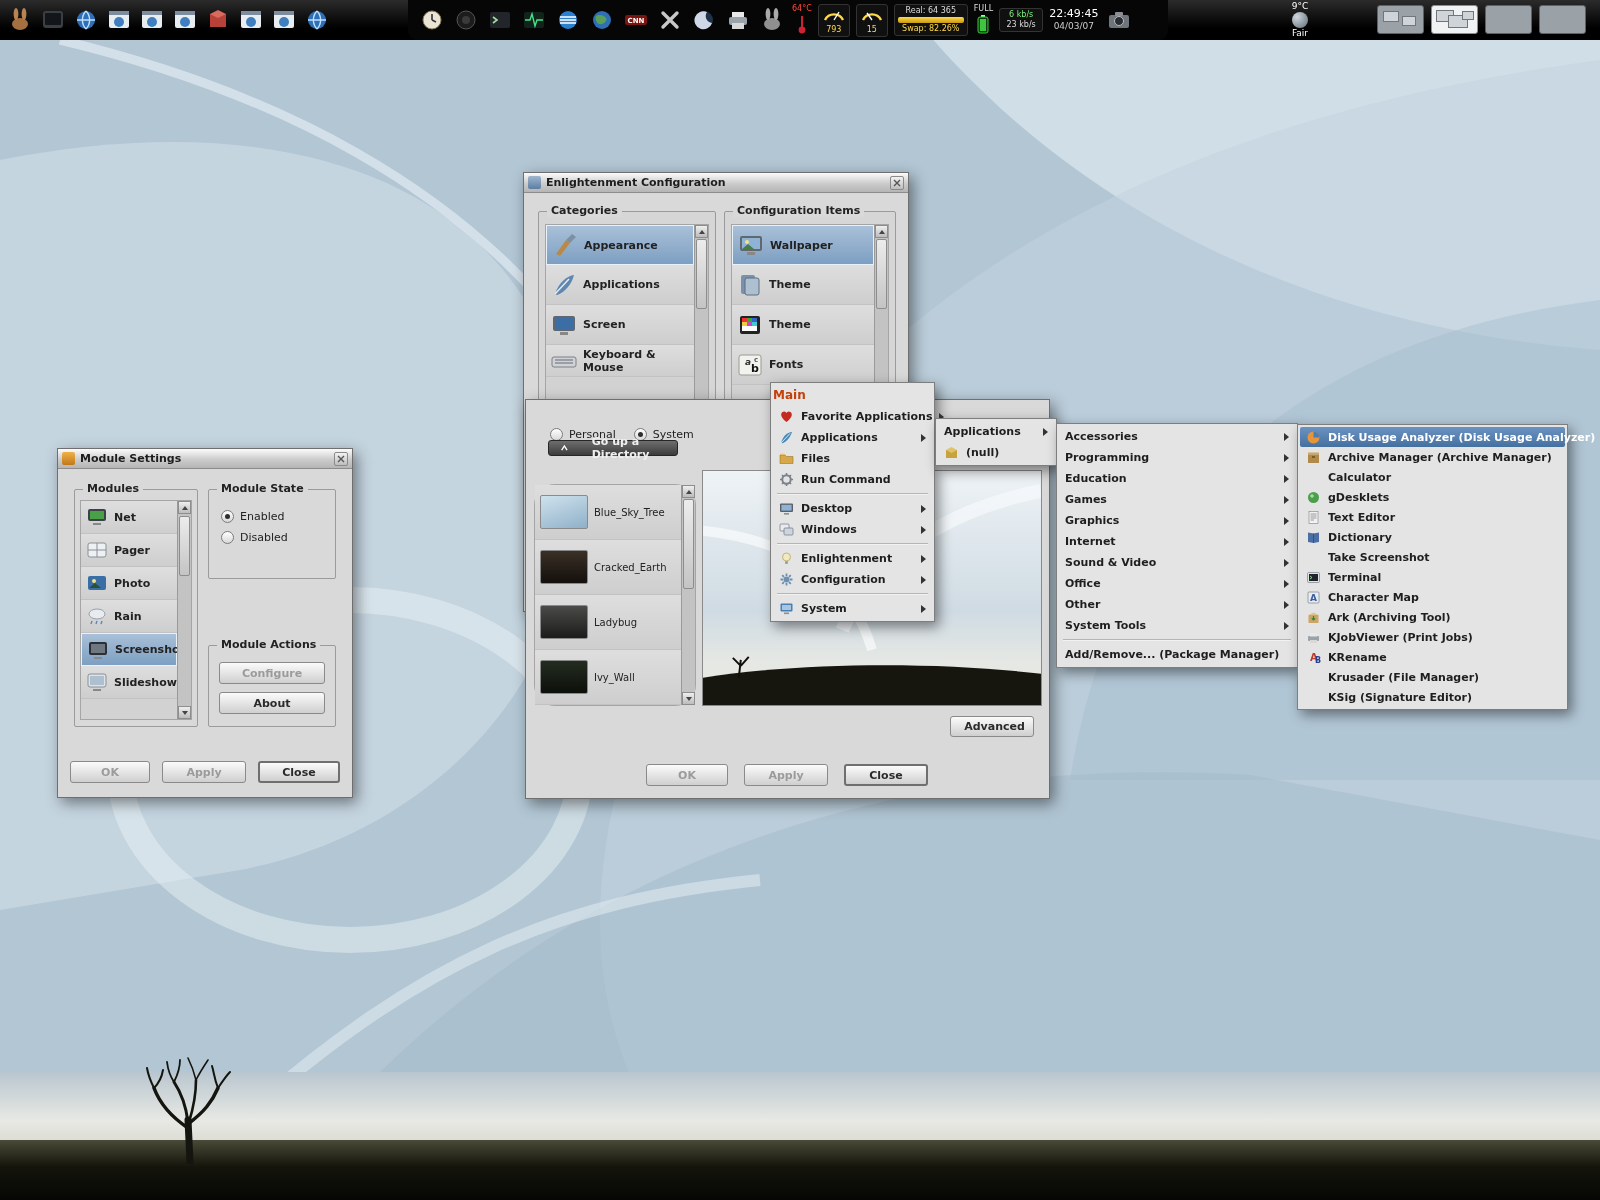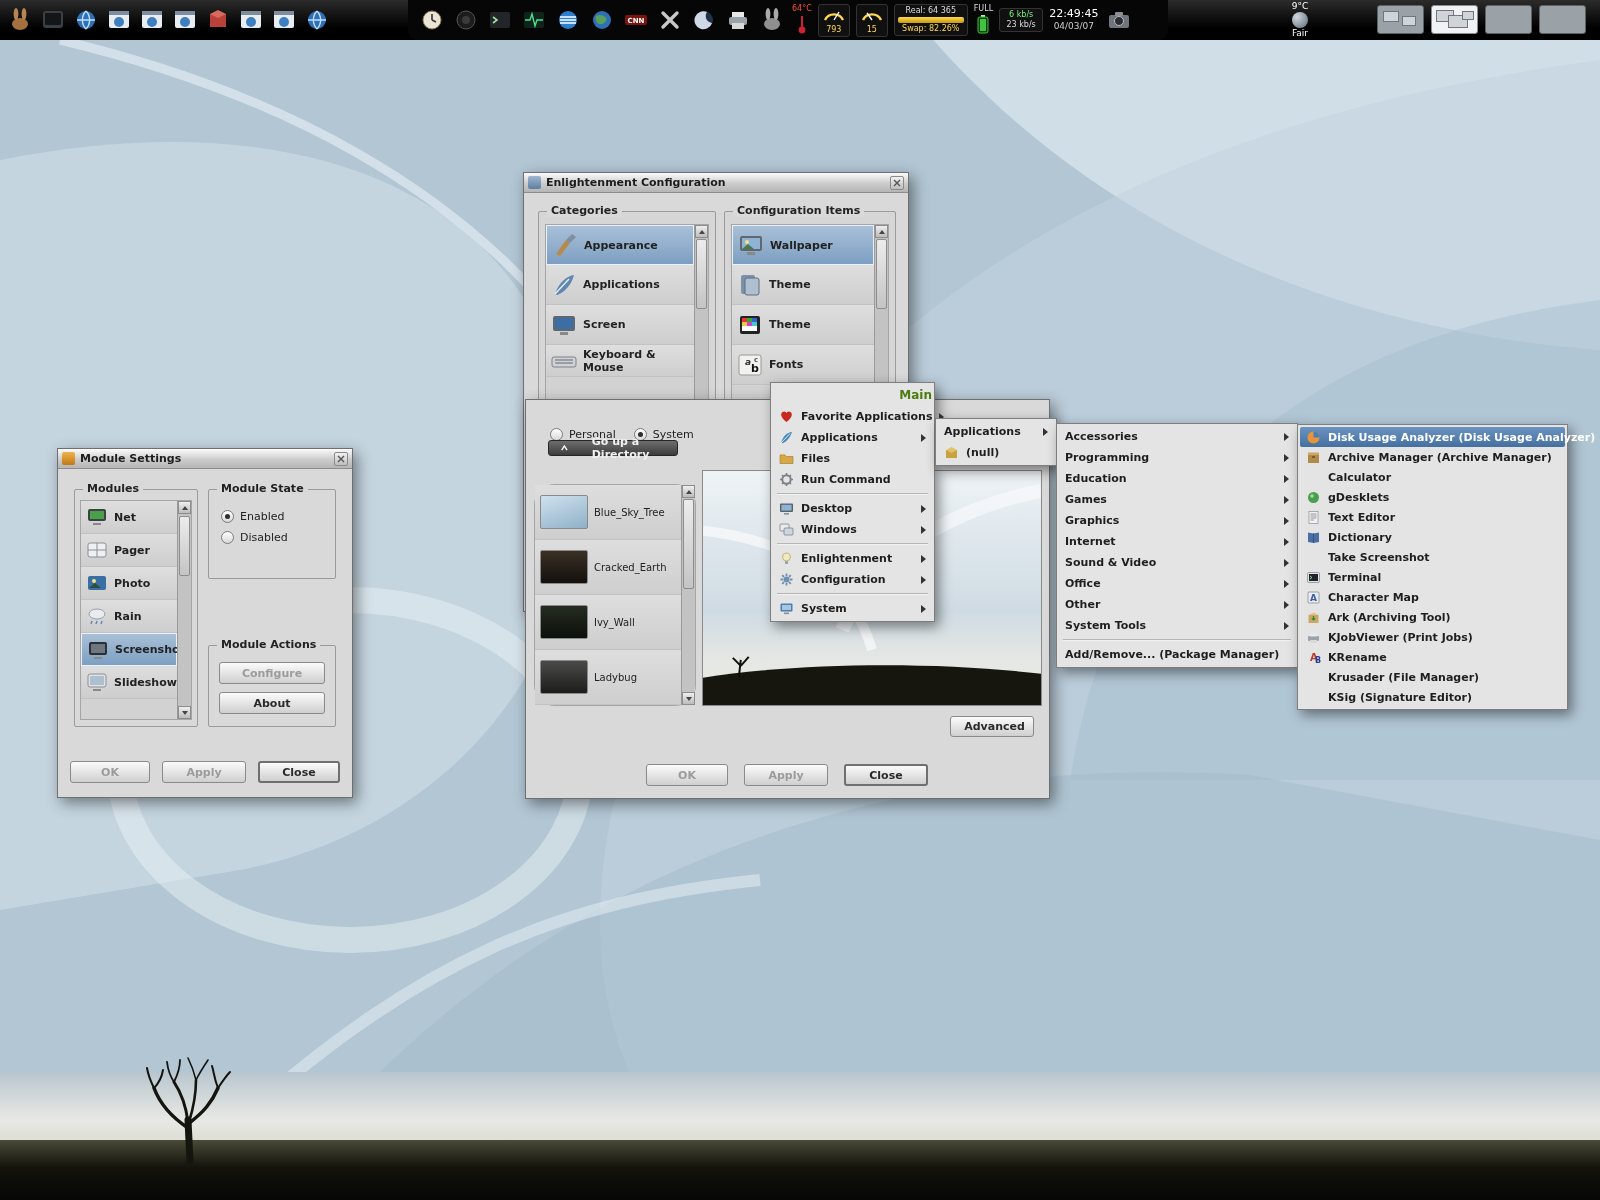--- a/index.html
+++ b/index.html
@@ -78,21 +78,21 @@
   .radio { width:13px; height:13px; border-radius:50%; border:1px solid #7b7b7b;
     background:linear-gradient(#ffffff,#d8d8d8); position:relative; flex:0 0 auto; }
   .radio.on::after { content:""; position:absolute; inset:3px; border-radius:50%; background:#2e2e2e; }
   .checkbox { width:13px; height:13px; border:1px solid #7b7b7b; border-radius:2px;
     background:linear-gradient(#ffffff,#d8d8d8); flex:0 0 auto; }
   .ctrl-label { font-size:11px; color:#222; }
 
   
   .menu { position:absolute; background:#e4e4e4; border:1px solid #7e7e7e; padding:2px;
     box-shadow:4px 5px 12px rgba(0,0,0,.45); }
-  .menu-title { text-align:right; font-size:12px; font-weight:bold; color:#4d7c0f; padding:3px 0 4px; }
+  .menu-title { text-align:left; font-size:12px; font-weight:bold; color:#c2410c; padding:3px 0 4px; }
   .mi { display:flex; align-items:center; gap:7px; height:21px; padding:0 6px;
     font-size:11px; font-weight:bold; color:#1e1e1e; border-radius:2px; white-space:nowrap; }
   .mi.sel { background:linear-gradient(#6b93c2,#44709f); color:#fff; }
   .mi .micon { width:15px; height:15px; border-radius:3px; flex:0 0 auto; }
   .mi .spacer-icon { width:15px; flex:0 0 auto; }
   .mi .arr { margin-left:auto; width:0; height:0; border-top:4px solid transparent;
     border-bottom:4px solid transparent; border-left:5px solid #333; }
   .msep { height:2px; margin:3px 4px; border-top:1px solid #b5b5b5; border-bottom:1px solid #f2f2f2; }
 
   .thumbw { width:48px; height:34px; border:1px solid #8a8a8a; border-radius:2px; flex:0 0 auto; }
@@ -595,26 +595,26 @@
     <div class="rows">
       <div class="lrow" style="height:55px; font-weight:normal;">
         <div class="thumbw" style="background:linear-gradient(160deg,#cfe2ee,#8fb0c8)"></div>
         <span style="font-size:10px">Blue_Sky_Tree</span>
       </div>
       <div class="lrow" style="height:55px; font-weight:normal;">
         <div class="thumbw" style="background:linear-gradient(#3a3026,#14100c); position:relative;"></div>
         <span style="font-size:10px">Cracked_Earth</span>
       </div>
       <div class="lrow" style="height:55px; font-weight:normal;">
+        <div class="thumbw" style="background:linear-gradient(#4a4a48,#1c1c1a)"></div>
+        <span style="font-size:10px">Ladybug</span>
+      </div>
+      <div class="lrow" style="height:55px; font-weight:normal;">
         <div class="thumbw" style="background:linear-gradient(#242c20,#0c100a)"></div>
         <span style="font-size:10px">Ivy_Wall</span>
-      </div>
-      <div class="lrow" style="height:55px; font-weight:normal;">
-        <div class="thumbw" style="background:linear-gradient(#4a4a48,#1c1c1a)"></div>
-        <span style="font-size:10px">Ladybug</span>
       </div>
     </div>
     <div class="sb">
       <div class="sbtn">
           <div class="tri-up"></div>
         </div>
       <div class="track">
           <div class="thumb" style="top:1px;height:90px"></div>
         </div>
       <div class="sbtn">

